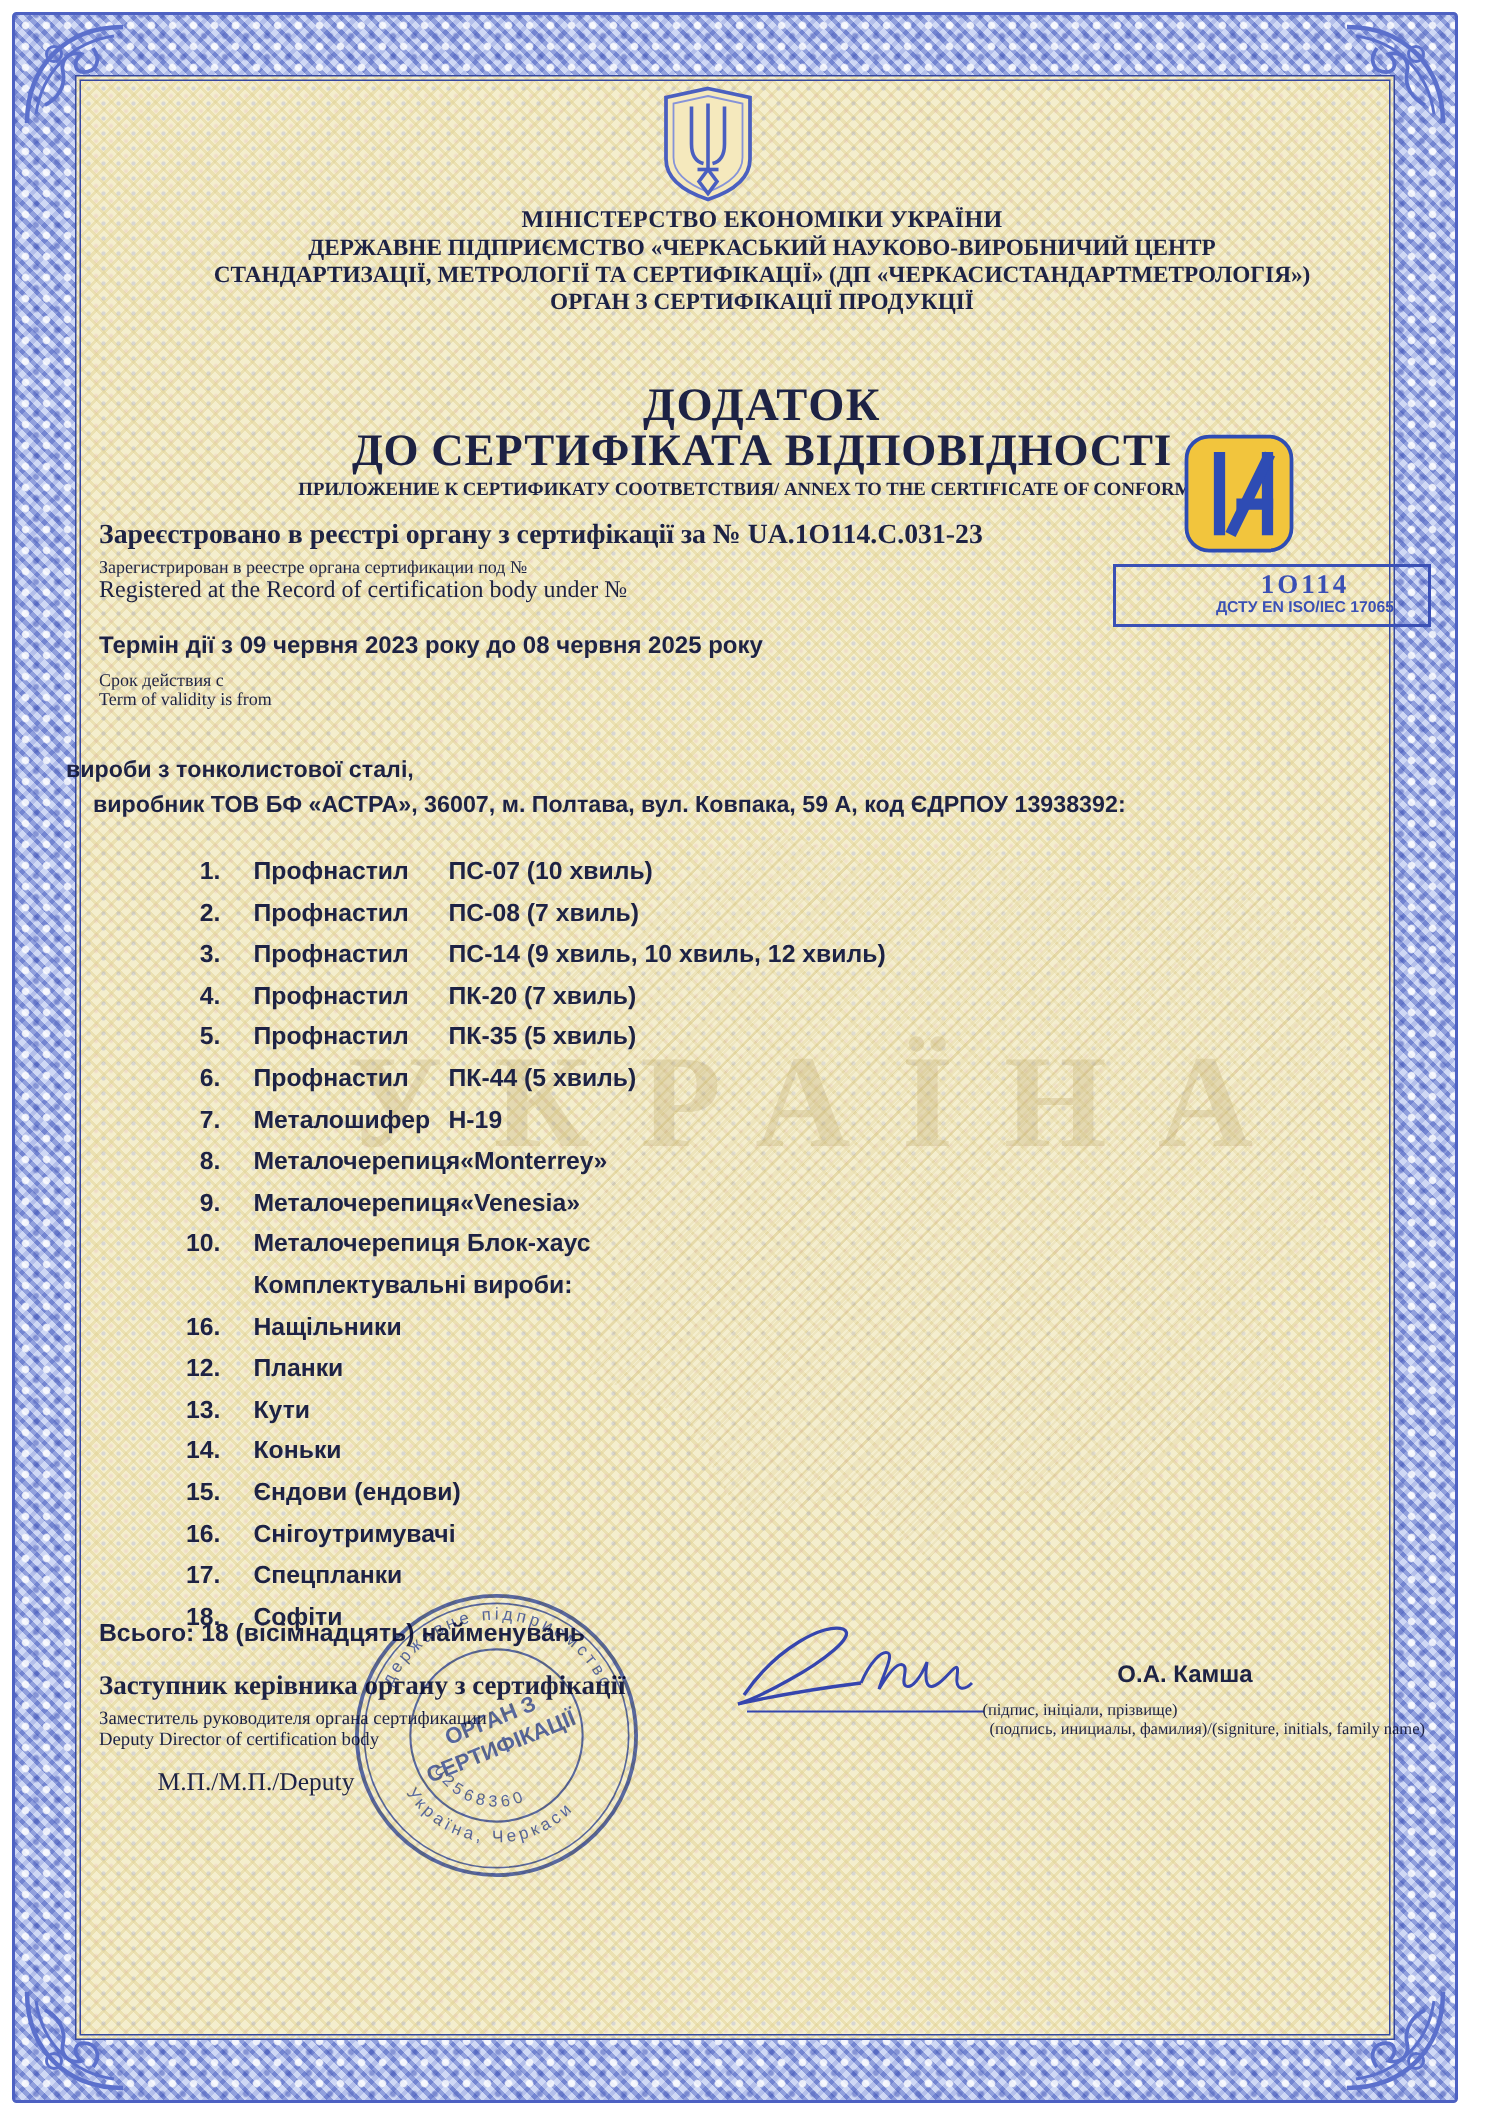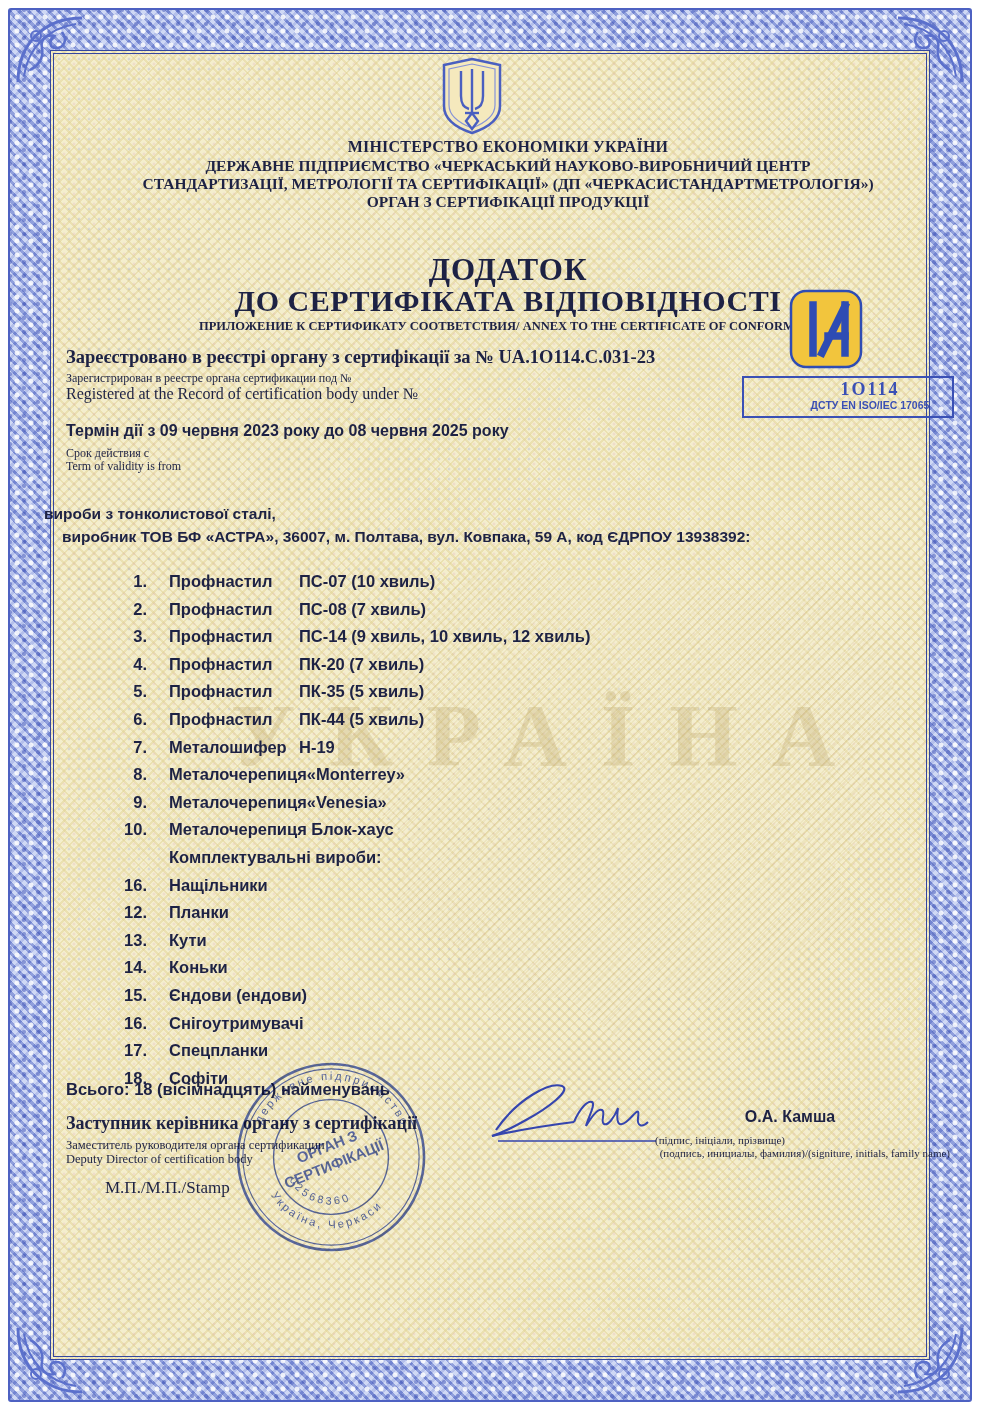--- a/index.html
+++ b/index.html
@@ -213,21 +213,21 @@
       <div class="item-row"><span class="item-num">16.</span><span class="item-name">Снігоутримувачі</span></div>
       <div class="item-row"><span class="item-num">17.</span><span class="item-name">Спецпланки</span></div>
       <div class="item-row"><span class="item-num">18.</span><span class="item-name">Софіти</span></div>
     </div>
 
   <div class="abs total sansB">Всього: 18 (вісімнадцять) найменувань</div>
 
   <div class="abs sig-title serifB">Заступник керівника органу з сертифікації</div>
   <div class="abs sig-ru">Заместитель руководителя органа сертификации</div>
   <div class="abs sig-en">Deputy Director of certification body</div>
-  <div class="abs mp">М.П./М.П./Stamp</div>
+  <div class="abs mp">М.П./М.П./Deputy</div>
 
   <div class="abs signature-svg">
     <svg viewBox="0 0 190 70" fill="none" stroke="currentColor">
       <path d="M8 52 C30 20 62 4 74 8 C84 12 60 30 38 42 C24 50 10 56 4 58" stroke-width="2.2"></path>
       <path d="M4 58 C40 50 70 46 86 44" stroke-width="2.2"></path>
       <path d="M86 44 C92 30 100 22 104 24 C108 26 100 40 98 48 C104 38 110 30 114 32 C118 34 112 44 116 46 C120 48 126 40 130 30 C128 44 130 50 138 44 C146 38 152 26 150 40 C149 48 154 50 160 44" stroke-width="2"></path>
       <path d="M10 63 H168" stroke-width="1.4"></path>
     </svg>
   </div>
 

